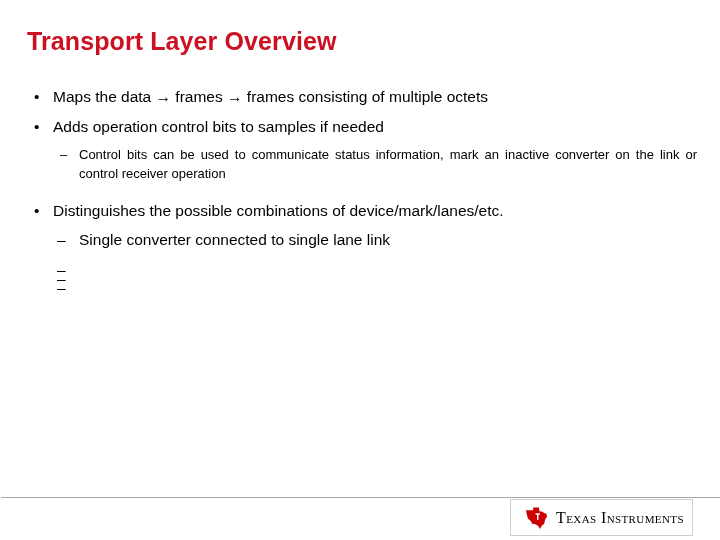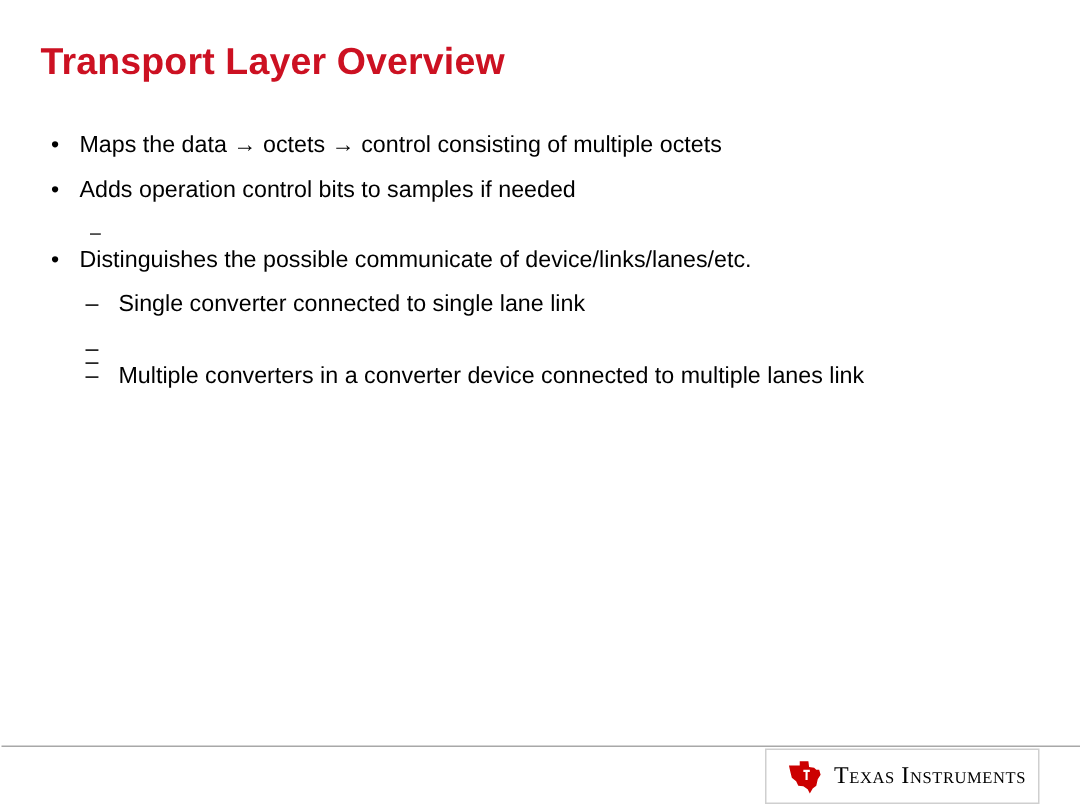--- a/index.html
+++ b/index.html
@@ -144,41 +144,42 @@
 <body>
 
 <div class="slide">
 
   <div class="slide-title">Transport Layer Overview</div>
 
   <div class="body-area">
 
     <div class="lvl1">
       <span class="mark">•</span>
-      <span>Maps the data → octets → control consisting of multiple octets</span>
+      <span>Maps the data → frames → frames consisting of multiple octets</span>
     </div>
 
     <div class="gap-sm"></div>
 
     <div class="lvl1">
       <span class="mark">•</span>
       <span> Adds operation control bits to samples if needed</span>
     </div>
 
     <div class="gap-sm"></div>
 
     <div class="lvl2-small">
       <span class="mark">–</span>
+      <span>Control bits can be used to communicate status information, mark an inactive converter on the link or control receiver operation</span>
     </div>
 
     <div class="gap-lg"></div>
 
     <div class="lvl1">
       <span class="mark">•</span>
-      <span>Distinguishes the possible communicate of device/links/lanes/etc.</span>
+      <span>Distinguishes the possible combinations of device/mark/lanes/etc.</span>
     </div>
 
     <div class="gap-sm"></div>
 
     <div class="lvl2">
       <span class="mark">–</span>
       <span>Single converter connected to single lane link</span>
     </div>
 
     <div class="gap-sm"></div>
@@ -190,21 +191,20 @@
     <div class="gap-sm"></div>
 
     <div class="lvl2">
       <span class="mark">–</span>
     </div>
 
     <div class="gap-sm"></div>
 
     <div class="lvl2">
       <span class="mark">–</span>
-      <span>Multiple converters in a converter device connected to multiple lanes link</span>
     </div>
 
   </div>
 
   <div class="footer-rule"></div>
 
   <div class="logo-box">
     <svg class="logo-mark" viewBox="0 0 100 100">
       <path d="M4 18 L34 18 L34 6 L58 6 L60 22 L74 24 L80 30 L88 30 L92 44
                L84 56 L80 74 L70 82 L62 96 L56 84 L44 76 L30 74 L24 62

